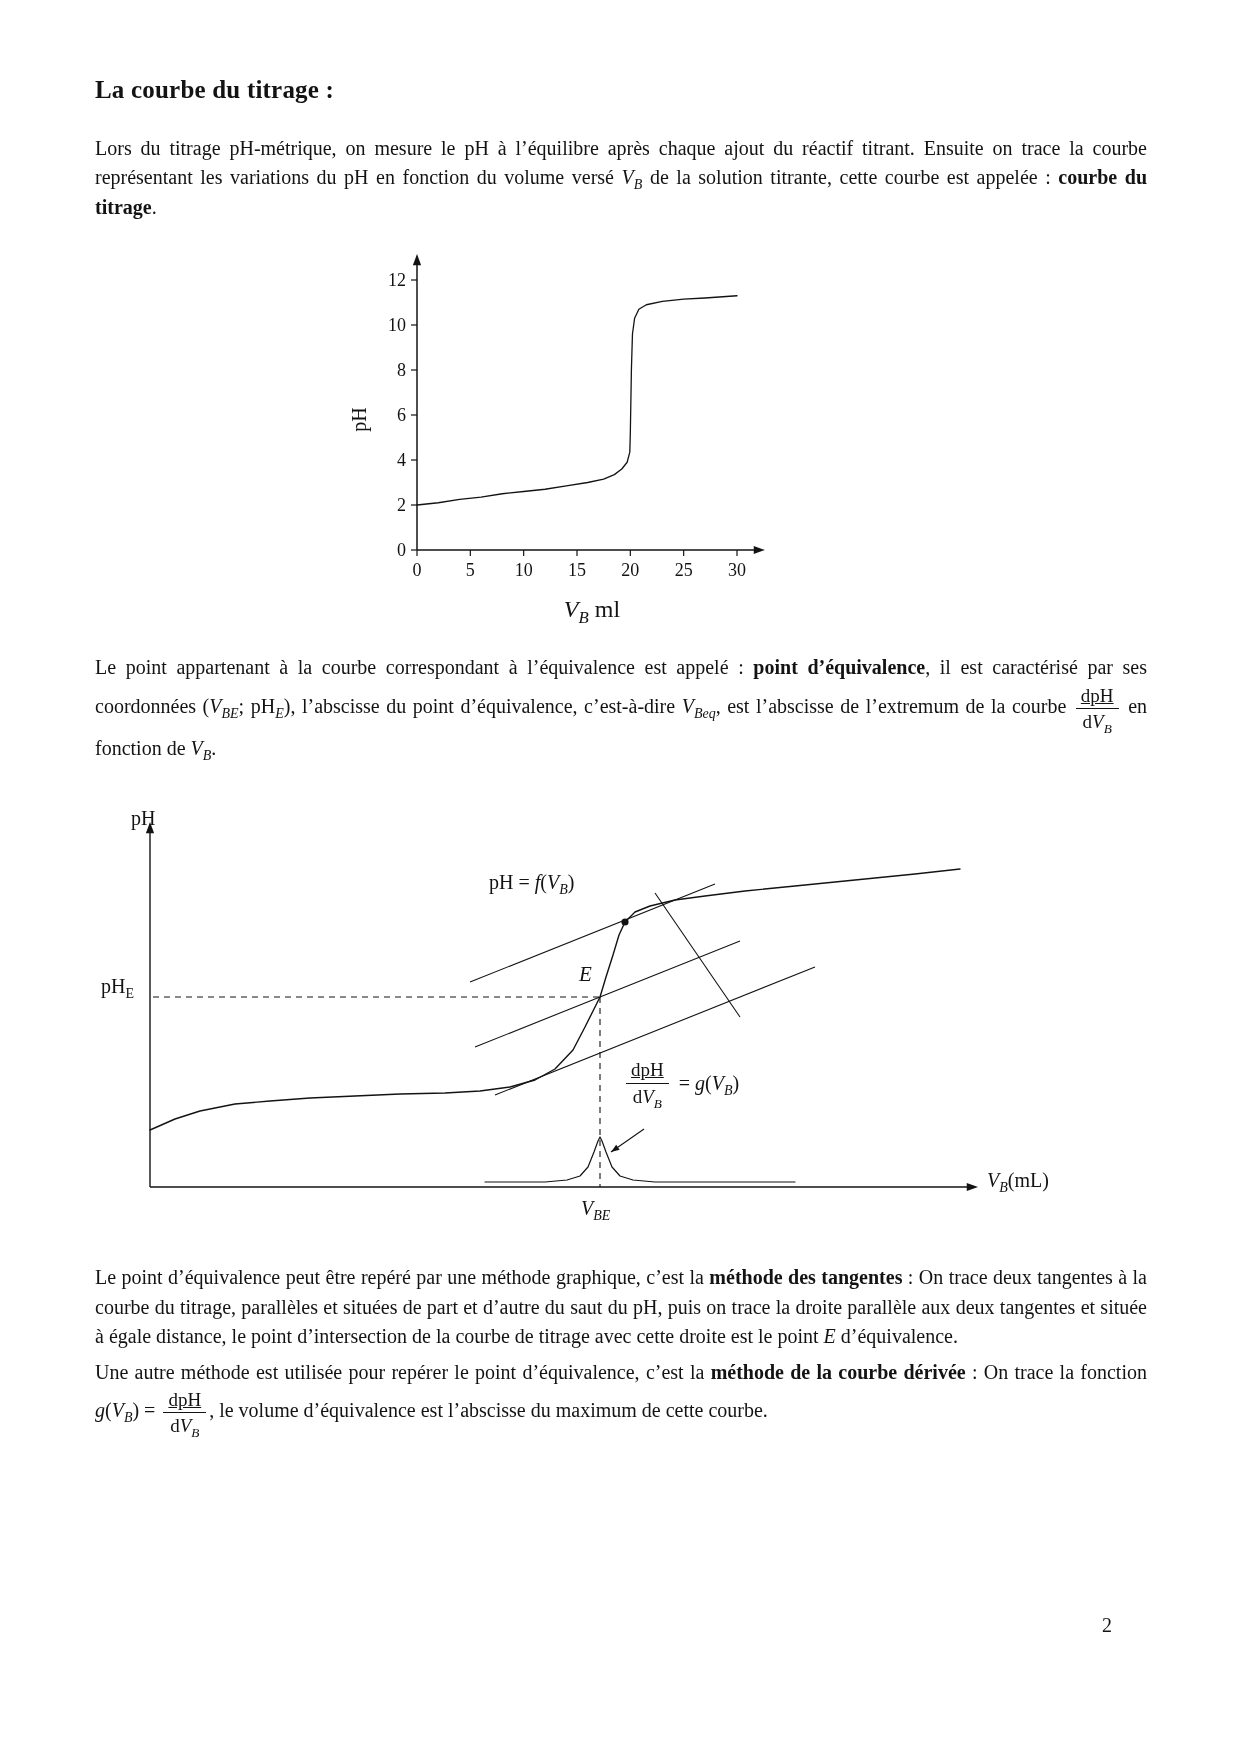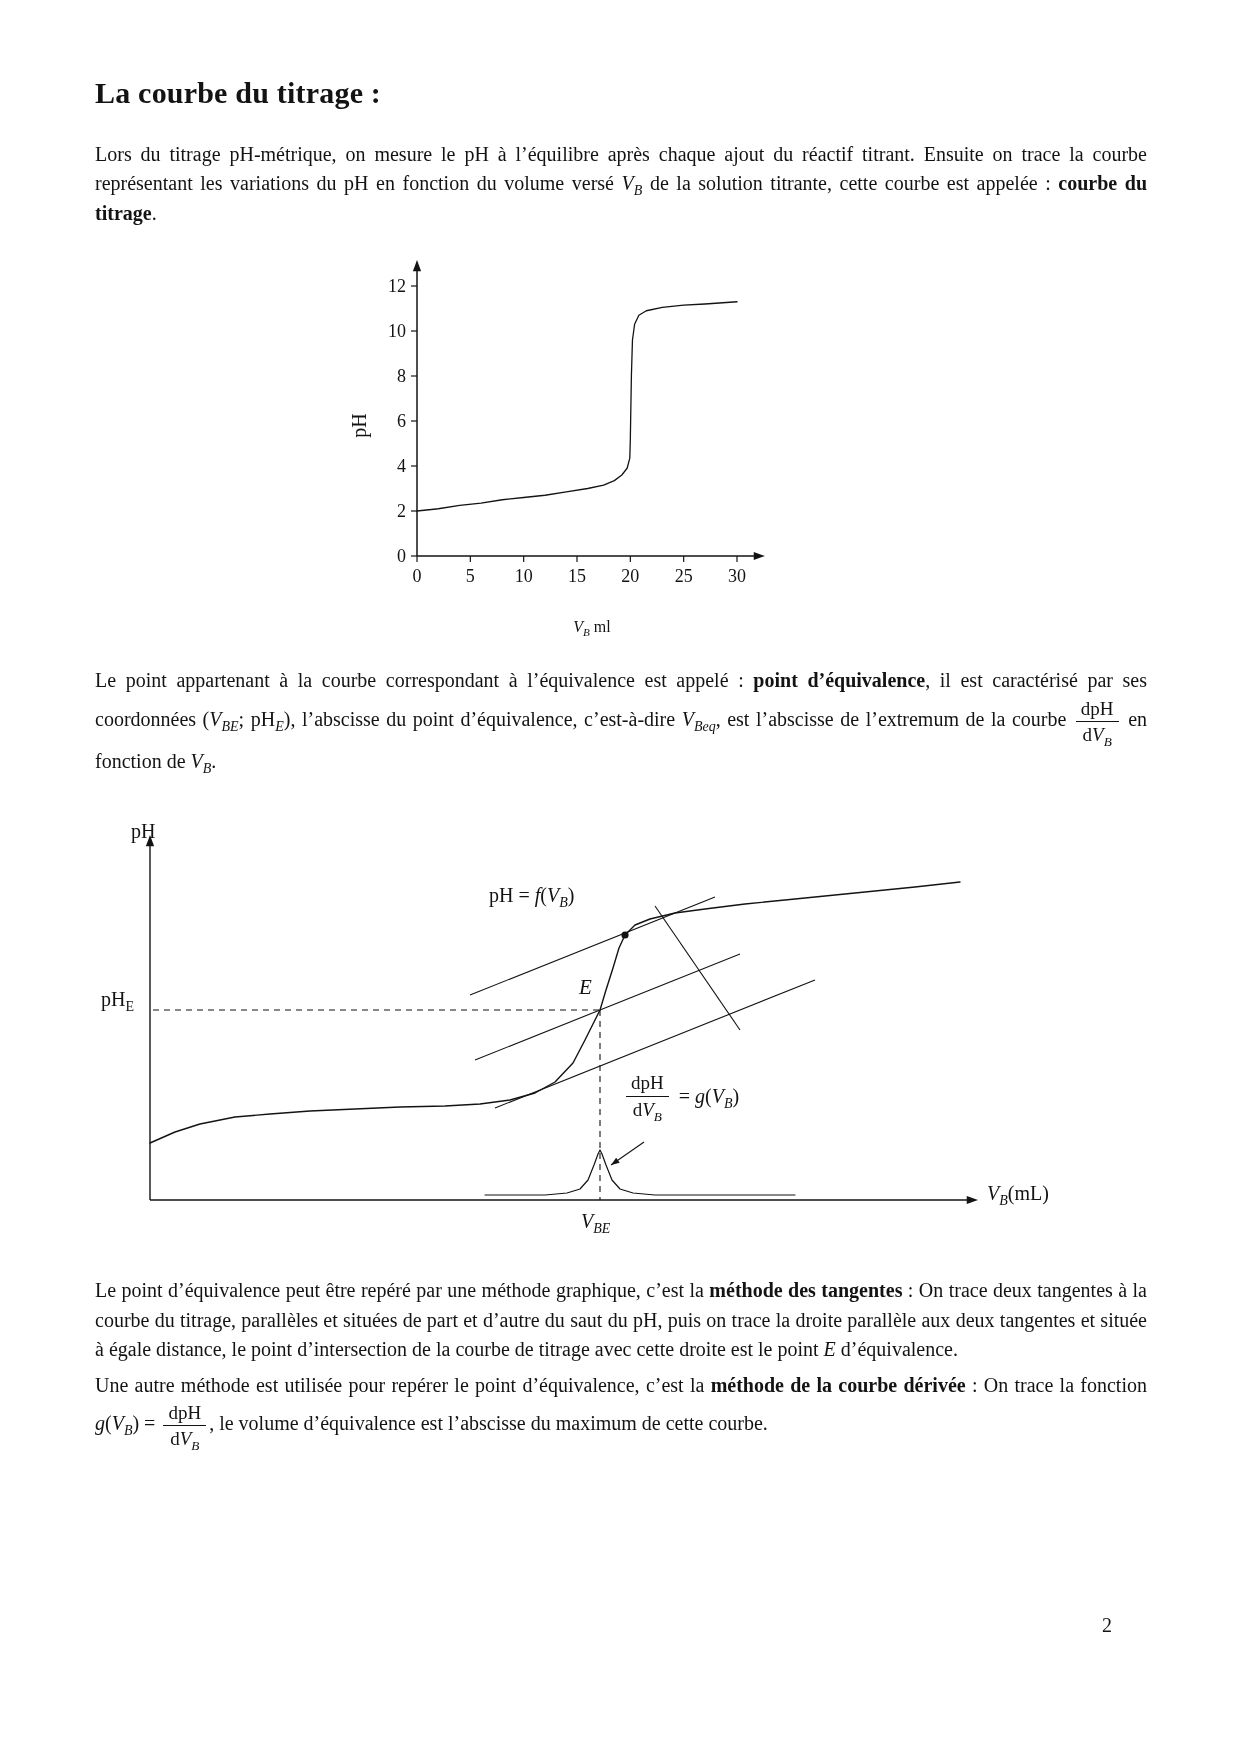--- a/index.html
+++ b/index.html
@@ -2,39 +2,39 @@
 <html><head>
 <meta charset="utf-8">
 <style>
   * { box-sizing: border-box; margin: 0; padding: 0; }
   html, body { width: 1240px; }
   body { height: 1754px; background: #ffffff; color: #131313;
          font-family: "Liberation Serif", "DejaVu Serif", serif; }
   .page { position: relative; width: 1240px; height: 1754px; overflow: hidden; background:#fff; }
   .content { position: absolute; left: 95px; top: 76px; width: 1052px; }
 
-  h2.sec-title { font-size: 30px; font-weight: bold; margin-bottom: 30px; letter-spacing: 0.2px; }
+  h2.sec-title { font-size: 25px; font-weight: bold; margin-bottom: 30px; letter-spacing: 0.2px; }
   h3.sub-title { font-size: 21px; font-weight: bold; margin: 40px 0 26px 0; }
 
   p.body-text { font-size: 20px; line-height: 1.47; text-align: justify; margin-bottom: 6px; }
   .mi { font-style: italic; }
   sub { font-size: 70%; line-height: 0; }
   b { font-weight: bold; }
 
   .frac { display: inline-block; text-align: center; vertical-align: middle;
           line-height: 1.12; margin: 2px 3px; font-size: 0.95em; }
-  .frac .num { display: block; border-bottom: 1.3px solid #131313; padding: 0 5px 2px 5px; }
+  .frac .num { display: block; border-bottom: 1.3px solid #131313; padding: 0 5px 2px 5px; text-decoration: underline; }
   .frac .den { display: block; padding: 2px 5px 0 5px; }
 
   
   .fig1 { position: relative; width: 460px; margin: 28px 0 30px 252px; }
   .fig1 svg { display: block; }
   .fig1 .ylabel1 { position: absolute; left: 0px; top: 158px; font-size: 20px;
                    transform: rotate(-90deg); transform-origin: center; }
-  .fig1 .xlabel1 { width: 460px; text-align: center; font-size: 16px; margin-top: 20px; padding-left: 30px; }
+  .fig1 .xlabel1 { width: 460px; text-align: center; font-size: 24px; margin-top: 4px; padding-left: 30px; }
   svg text.tick { font-family: "Liberation Serif", serif; font-size: 18px; fill: #131313; }
 
   
   .fig2 { position: relative; width: 1050px; height: 444px; margin: 42px 0 14px 0; }
   .fig2 svg { position: absolute; left: 0; top: 0; }
   .lbl { position: absolute; font-size: 20px; white-space: nowrap; }
   .lbl-ph-top   { left: 36px;  top: 2px; }
   .lbl-phE      { left: 6px;   top: 170px; }
   .lbl-f        { left: 394px; top: 66px; }
   .lbl-E        { left: 484px; top: 157px; font-size: 21px; }

